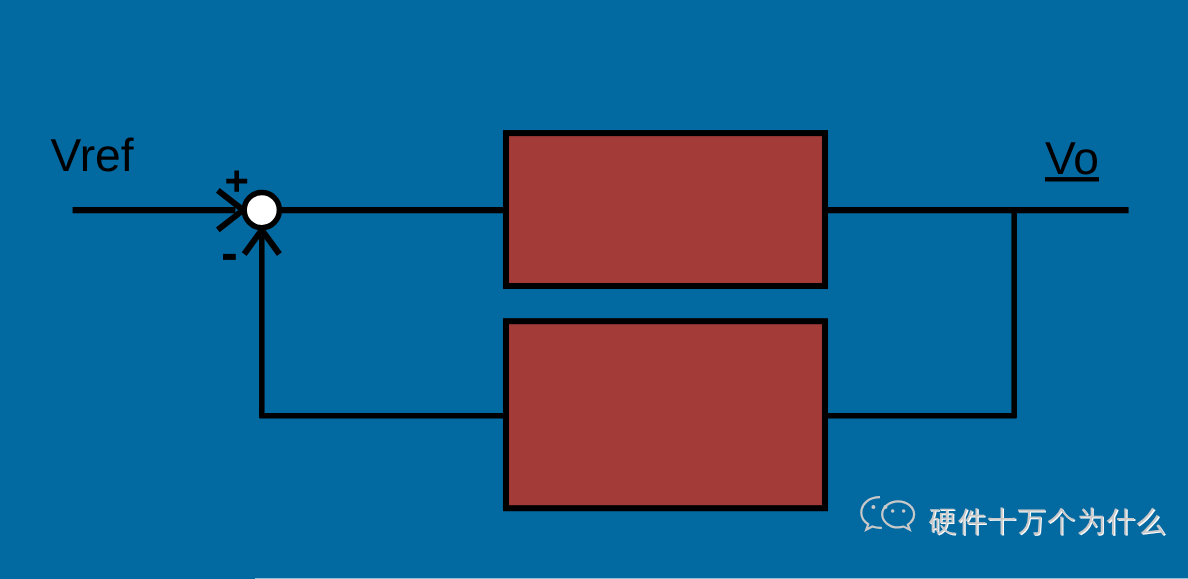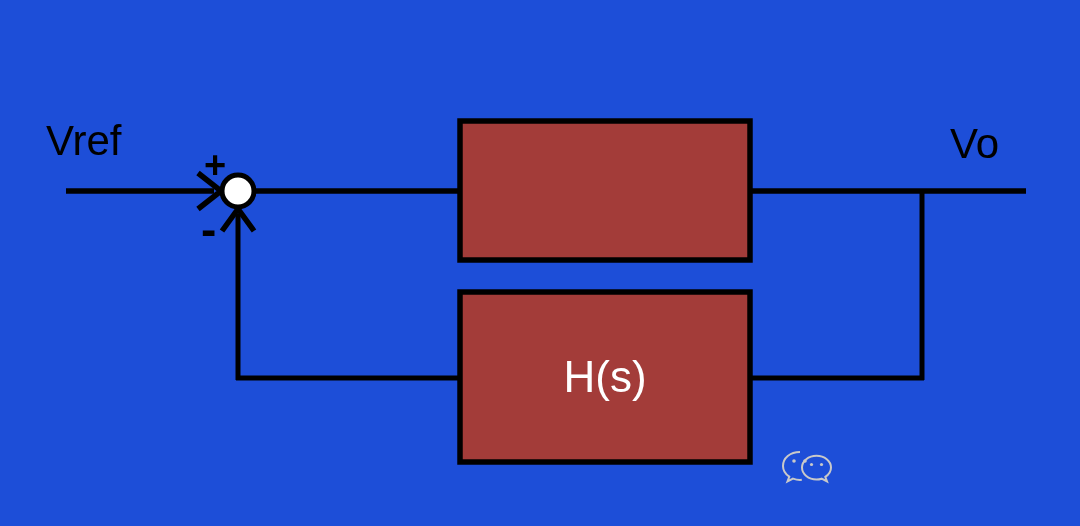--- a/index.html
+++ b/index.html
@@ -5,21 +5,21 @@
   html, body {
     margin: 0;
     padding: 0;
     background: #ffffff;
     font-family: "Liberation Sans", sans-serif;
   }
   .canvas {
     position: relative;
     width: 1080px;
     height: 526px;
-    background: #1d4ed8;
+    background: #0369a1;
     overflow: hidden;
   }
   .diagram-svg {
     position: absolute;
     left: 0;
     top: 0;
   }
   .label {
     position: absolute;
     color: #000000;
@@ -76,37 +76,37 @@
     <polyline points="222,231 238,209 254,231" fill="none" stroke="#000000" stroke-width="5.5"></polyline>
 
     <circle cx="238" cy="191" r="16" fill="#ffffff" stroke="#000000" stroke-width="5"></circle>
 
     <rect x="460" y="121" width="290" height="139" stroke="#000000" stroke-width="5.5" fill="#a33c39"></rect>
     <rect x="460" y="292" width="290" height="170" stroke="#000000" stroke-width="5.5" fill="#a33c39"></rect>
   </svg>
 
   <div class="label io-label" style="left:46px; top:120px;">Vref</div>
 
-  <div class="label io-label" style="left:950px; top:123px;">Vo</div>
+  <div class="label io-label" style="left:950px; top:123px;text-decoration:underline;">Vo</div>
 
   <div class="label sign-label" style="left:204px; top:146px; font-size:38px;">+</div>
 
   <div class="label sign-label" style="left:201px; top:206px; font-size:46px;">-</div>
 
 
-  <div class="block-label" style="left:460px; top:292px; width:290px; height:170px;">H(s)</div>
 
   <div class="watermark">
     <svg width="56" height="52" viewBox="0 0 56 52">
       <g fill="none" stroke="#c9c9c9" stroke-width="2">
         <path d="M20 4 C10 4 3 10 3 18 C3 22.5 5.5 26.2 9.3 28.6 L7.5 33.5 L13 30.6 C15.2 31.4 17.5 31.9 20 31.9 C20.6 31.9 21.2 31.9 21.8 31.8"></path>
         <path d="M22 19.5 C22 26 28.5 31.5 36.5 31.5 C38.3 31.5 40 31.2 41.6 30.7 L47 33.5 L45.3 28.9 C48.7 26.7 51 23.3 51 19.5 C51 13 44.5 7.8 36.5 7.8 C28.5 7.8 22 13 22 19.5 Z"></path>
       </g>
       <g fill="#c9c9c9">
         <circle cx="14" cy="13" r="1.8"></circle>
         <circle cx="25" cy="13" r="1.8"></circle>
         <circle cx="31.5" cy="16.5" r="1.6"></circle>
         <circle cx="41.5" cy="16.5" r="1.6"></circle>
       </g>
     </svg>
+    <span class="watermark-text">硬件十万个为什么</span>
   </div>
 
 </div>
 
 </body></html>

